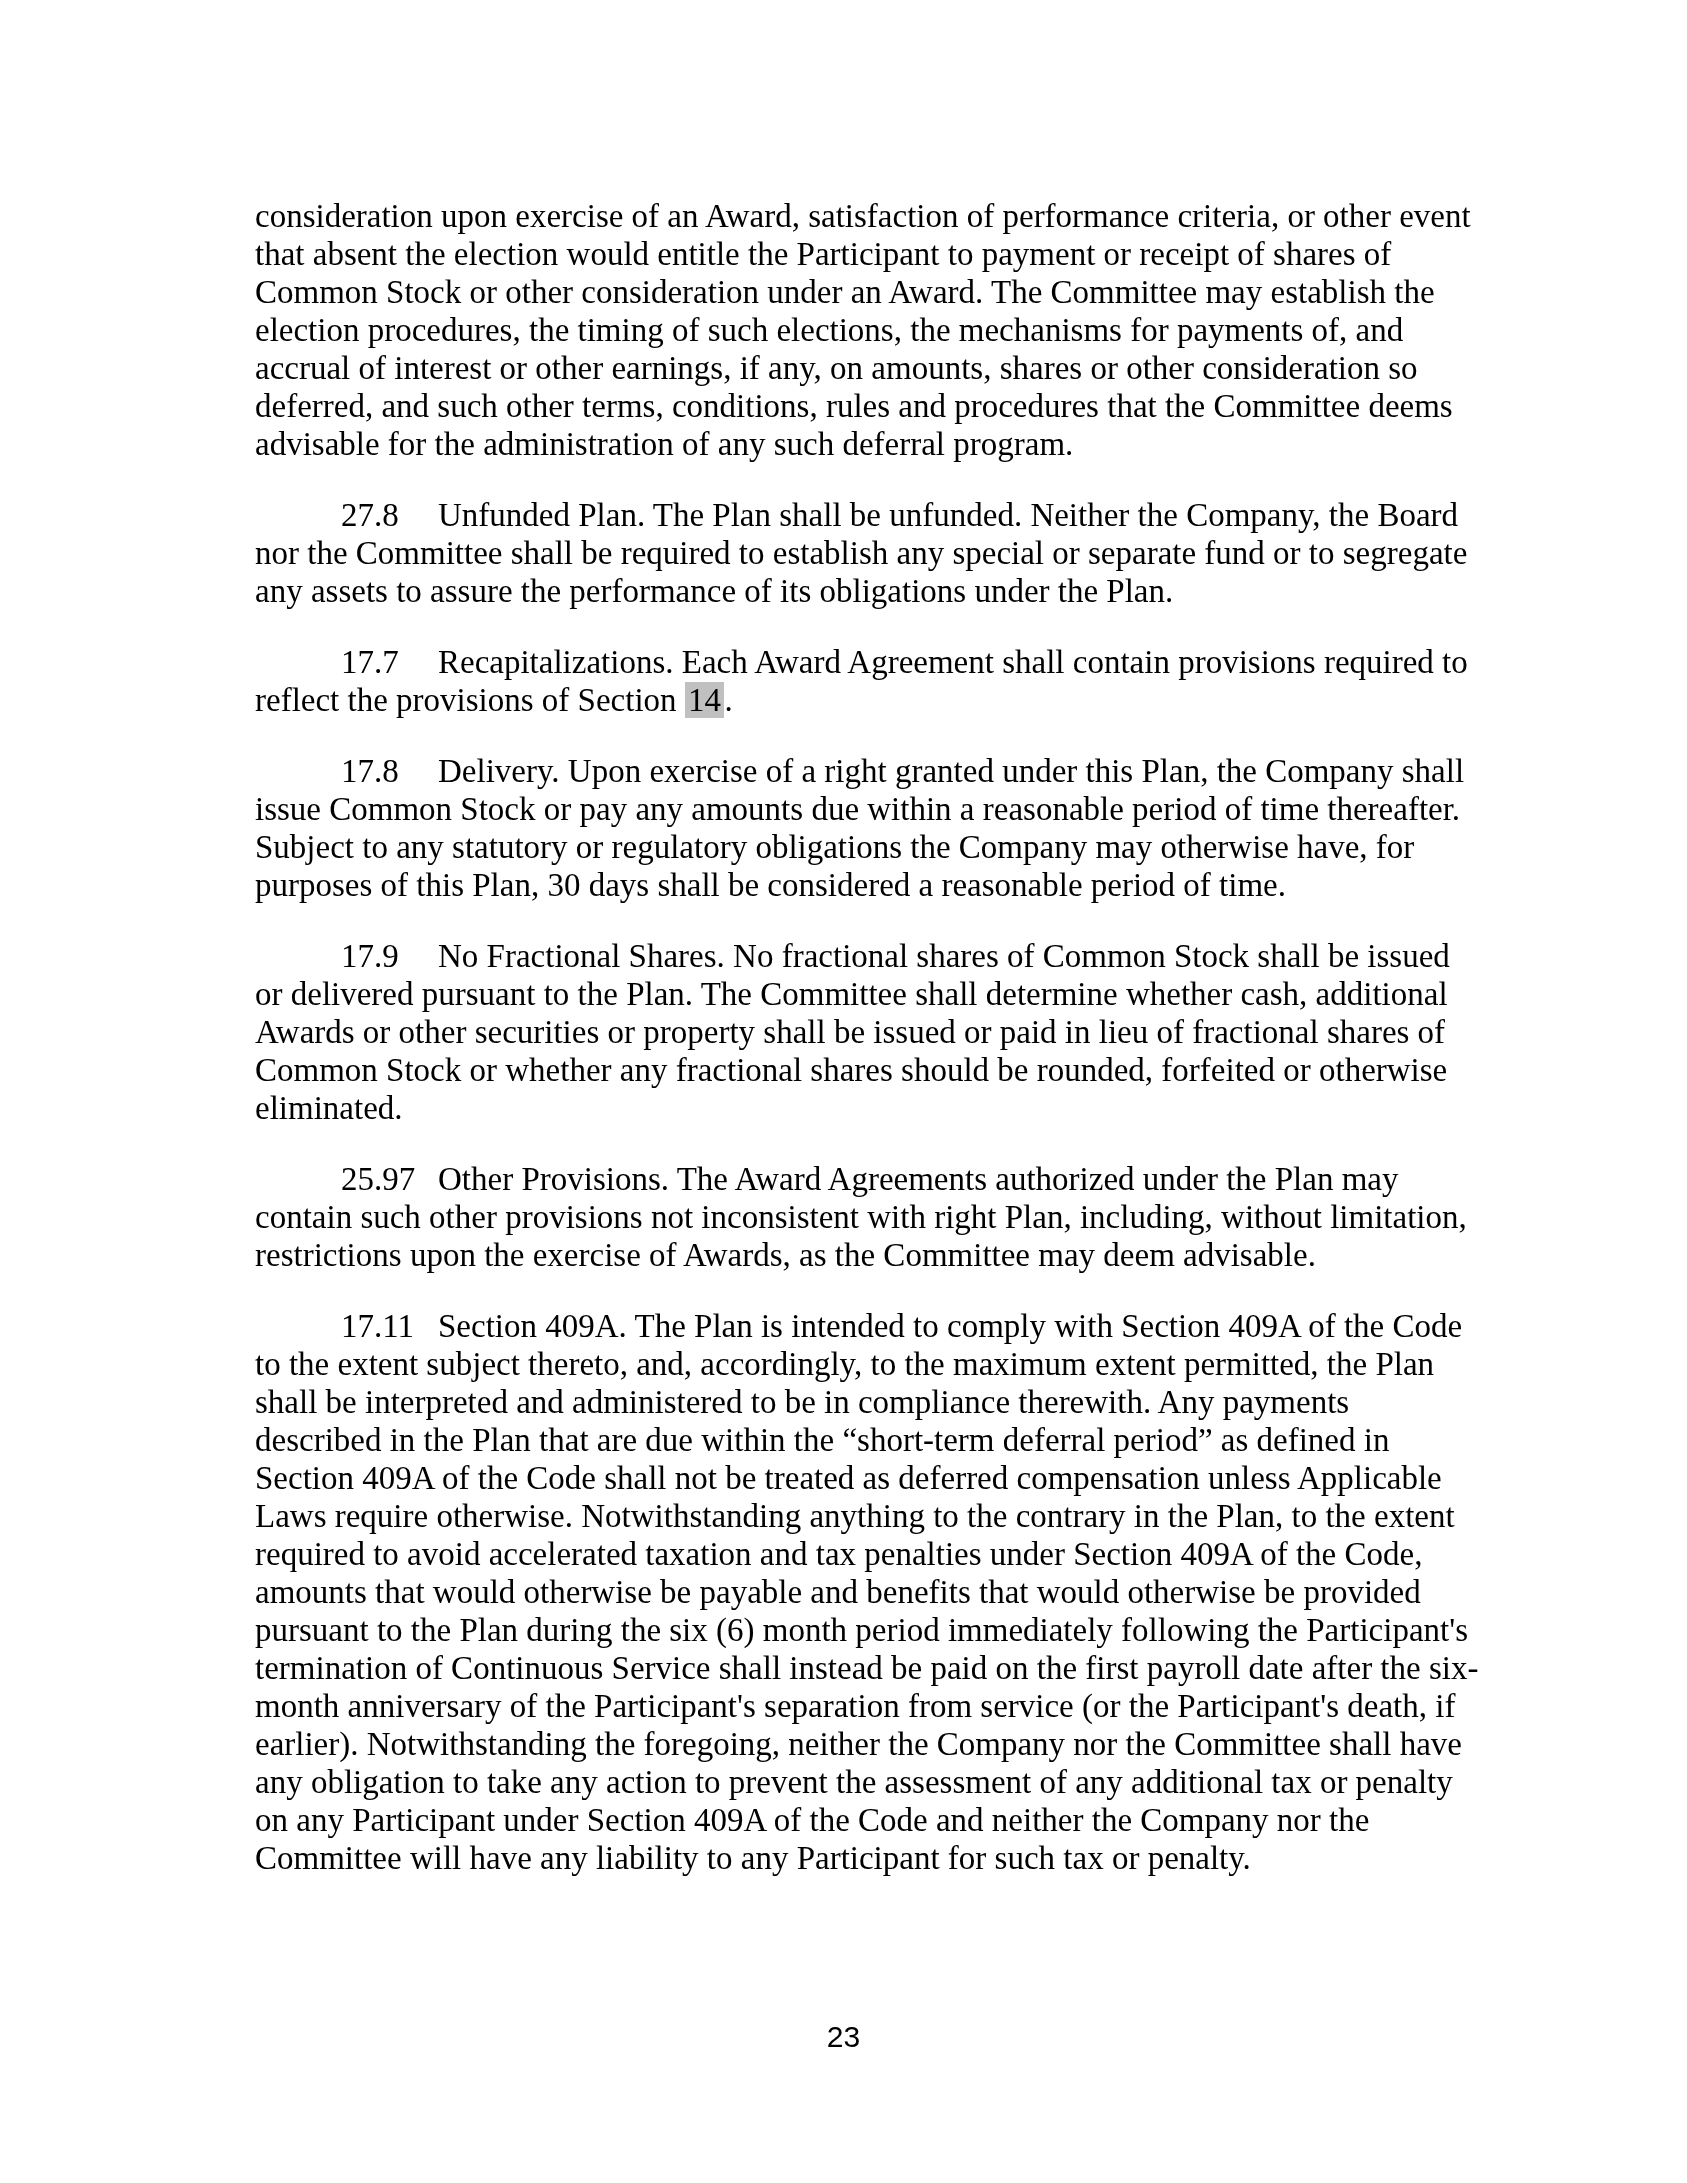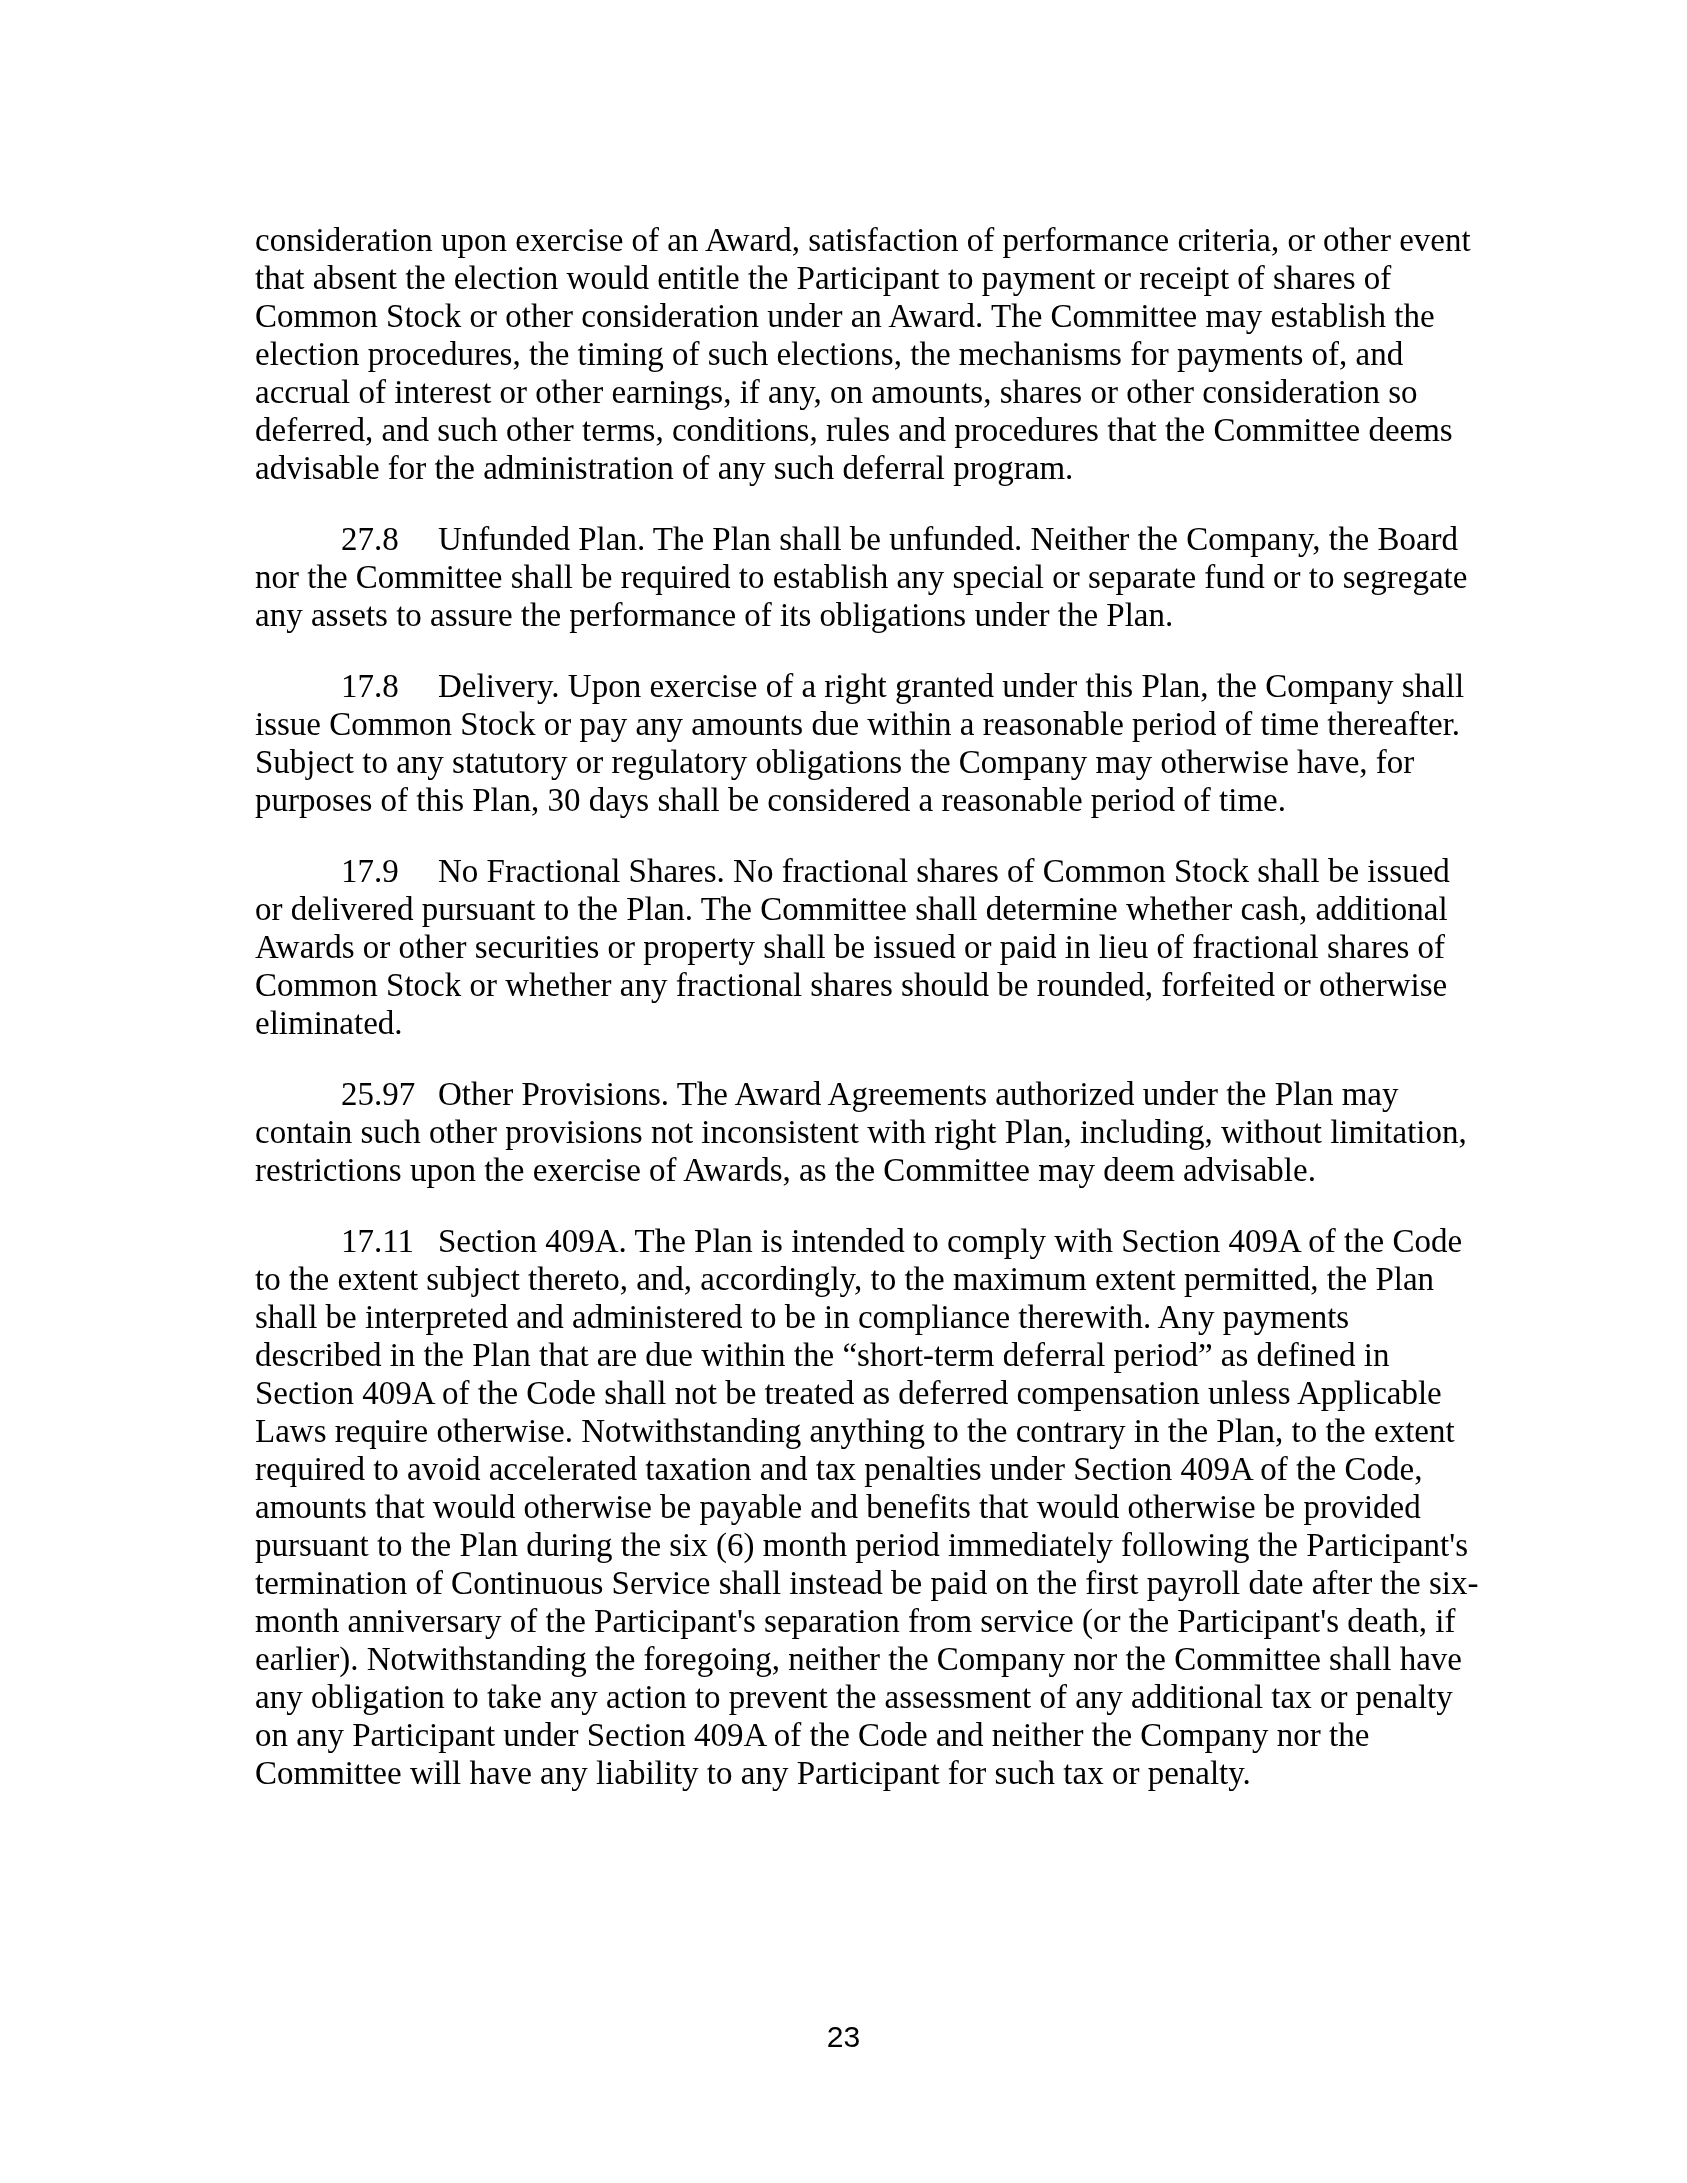--- a/index.html
+++ b/index.html
@@ -15,21 +15,20 @@
     font-family: "Liberation Serif", "DejaVu Serif", serif;
   }
   .content {
     position: absolute;
     left: 255px;
     top: 197px;
     width: 1228px;
     font-size: 33px;
     line-height: 38px;
     text-align: left;
-    margin-top: 24px;
   }
   .para {
     margin: 0 0 33px 0;
   }
   .para.section {
     text-indent: 86px;
   }
   .secnum {
     display: inline-block;
     width: 97px;
@@ -56,20 +55,21 @@
 </style>
 </head>
 <body>
 
 <div class="content">
 
   <p class="para"><span>consideration upon exercise of an Award, satisfaction of performance criteria, or other event that absent the election would entitle the Participant to payment or receipt of shares of Common Stock or other consideration under an Award. The Committee may establish the election procedures, the timing of such elections, the mechanisms for payments of, and accrual of interest or other earnings, if any, on amounts, shares or other consideration so deferred, and such other terms, conditions, rules and procedures that the Committee deems advisable for the administration of any such deferral program.</span></p>
 
   <p class="para section"><span class="secnum">27.8</span><span class="heading">Unfunded Plan</span><span>. The Plan shall be unfunded. Neither the Company, the Board nor the Committee shall be required to establish any special or separate fund or to segregate any assets to assure the performance of its obligations under the Plan.</span></p>
 
+  <p class="para section"><span class="secnum">17.7</span><span class="heading">Recapitalizations</span><span>. Each Award Agreement shall contain provisions required to reflect the provisions of Section </span><span class="hl" style="background: rgb(192, 192, 192);">14</span><span>.</span></p>
 
   <p class="para section"><span class="secnum">17.8</span><span class="heading">Delivery</span><span>. Upon exercise of a right granted under this Plan, the Company shall issue Common Stock or pay any amounts due within a reasonable period of time thereafter. Subject to any statutory or regulatory obligations the Company may otherwise have, for purposes of this Plan, 30 days shall be considered a reasonable period of time.</span></p>
 
   <p class="para section"><span class="secnum">17.9</span><span class="heading">No Fractional Shares</span><span>. No fractional shares of Common Stock shall be issued or delivered pursuant to the Plan. The Committee shall determine whether cash, additional Awards or other securities or property shall be issued or paid in lieu of fractional shares of Common Stock or whether any fractional shares should be rounded, forfeited or otherwise eliminated.</span></p>
 
   <p class="para section"><span class="secnum">25.97</span><span class="heading">Other Provisions</span><span>. The Award Agreements authorized under the Plan may contain such other provisions not inconsistent with right Plan, including, without limitation, restrictions upon the exercise of Awards, as the Committee may deem advisable.</span></p>
 
   <p class="para section"><span class="secnum">17.11</span><span class="heading">Section 409A</span><span>. The Plan is intended to comply with Section 409A of the Code to the extent subject thereto, and, accordingly, to the maximum extent permitted, the Plan shall be interpreted and administered to be in compliance therewith. Any payments described in the Plan that are due within the “short-term deferral period” as defined in Section 409A of the Code shall not be treated as deferred compensation unless Applicable Laws require otherwise. Notwithstanding anything to the contrary in the Plan, to the extent required to avoid accelerated taxation and tax penalties under Section 409A of the Code, amounts that would otherwise be payable and benefits that would otherwise be provided pursuant to the Plan during the six (6) month period immediately following the Participant's termination of Continuous Service shall instead be paid on the first payroll date after the six-month anniversary of the Participant's separation from service (or the Participant's death, if earlier). Notwithstanding the foregoing, neither the Company nor the Committee shall have any obligation to take any action to prevent the assessment of any additional tax or penalty on any Participant under Section 409A of the Code and neither the Company nor the Committee will have any liability to any Participant for such tax or penalty.</span></p>
 
 </div>

